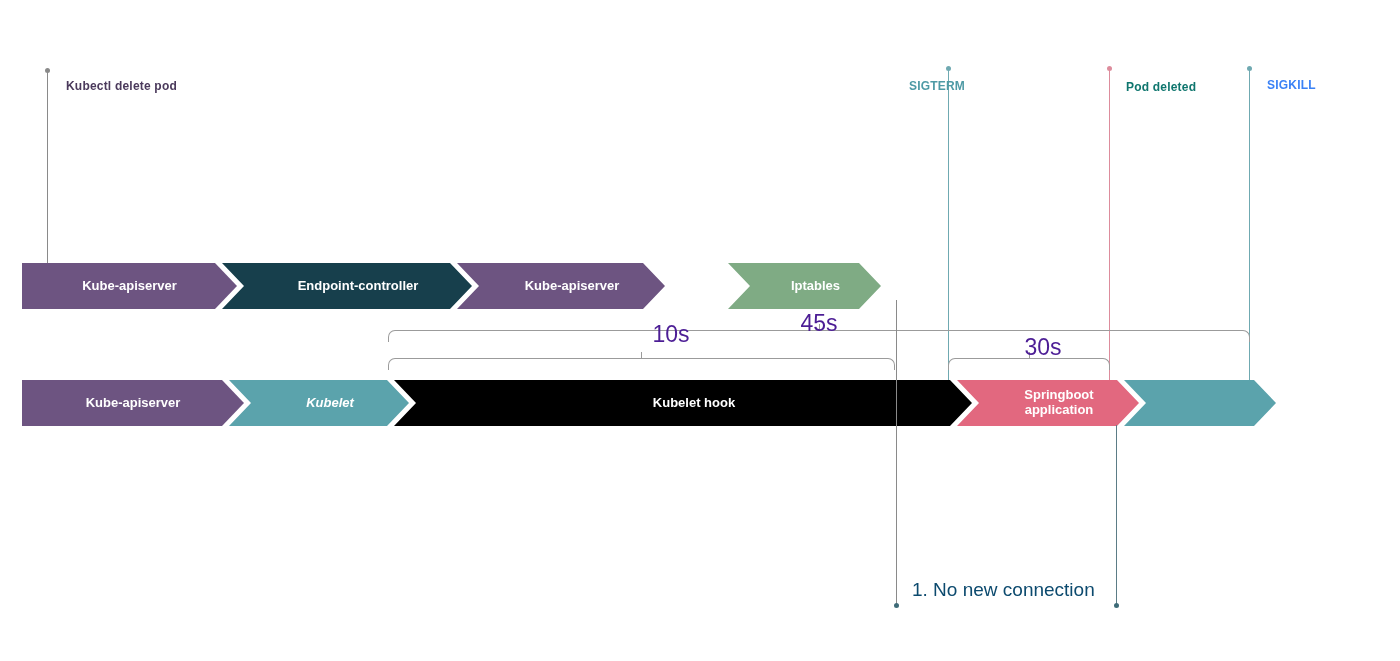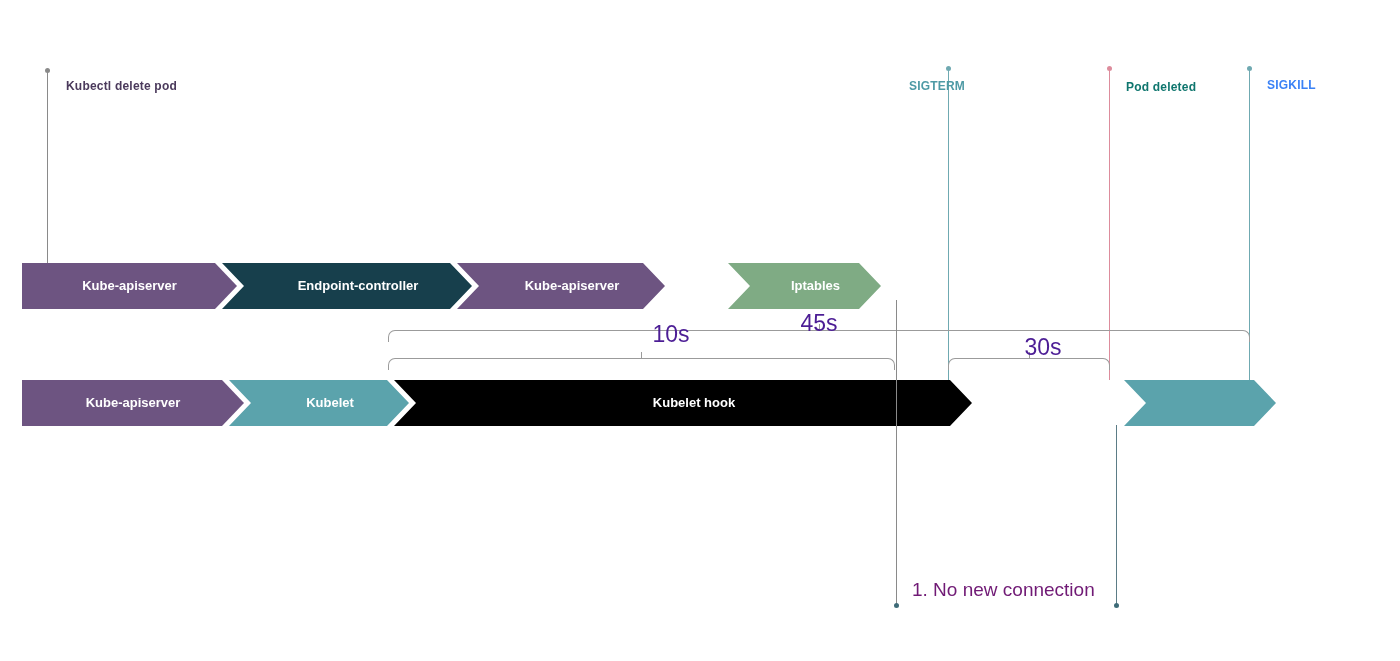--- a/index.html
+++ b/index.html
@@ -86,21 +86,21 @@
     font-size: 23px;
     color: #4c1d95;
     white-space: nowrap;
     transform: translateX(-50%);
   }
 
   
   .note {
     position: absolute;
     font-size: 19px;
-    color: #701a75;
+    color: #0c4a6e;
     line-height: 1.35;
   }
 </style>
 </head>
 <body>
 
 <div id="canvas">
     <div class="vline" style="left: 47px; top: 70px; height: 194px; background: rgb(138, 138, 138);"></div>
     <div class="vdot" style="left: 45px; top: 68px; background: rgb(138, 138, 138);"></div>
     <div class="marker-label" style="left: 66px; top: 79px; color: rgb(75, 58, 92);">Kubectl delete pod</div>
@@ -124,25 +124,28 @@
         <span>Kube-apiserver</span>
       </div>
       <div class="chev mid" style="left: 728px; width: 153px; background: rgb(127, 171, 132); padding-left: 22px;">
         <span>Iptables</span>
       </div>
     </div>
     <div class="row" style="left: 0px; top: 380px; width: 1400px;">
       <div class="chev head" style="left: 22px; width: 222px; background: rgb(109, 84, 129);">
         <span>Kube-apiserver</span>
       </div>
-      <div class="chev mid" style="left: 229px; width: 180px; background: rgb(91, 163, 172); padding-left: 22px;">
+      <div class="chev mid" style="left: 229px; width: 180px; background: rgb(91, 163, 172); padding-left: 22px; font-style: italic;">
         <span>Kubelet</span>
       </div>
       <div class="chev mid" style="left: 394px; width: 578px; background: rgb(0, 0, 0); padding-left: 22px;">
         <span>Kubelet hook</span>
+      </div>
+      <div class="chev mid" style="left: 957px; width: 182px; background: rgb(226, 104, 127); padding-left: 22px;">
+        <span>Springboot<br>application</span>
       </div>
       <div class="chev mid" style="left: 1124px; width: 152px; background: rgb(91, 163, 172); padding-left: 22px;"></div>
     </div>
     <div class="brace" style="left: 388px; top: 330px; width: 862px;"></div>
     <div class="brace-tick" style="left: 819px; top: 324px;"></div>
     <div class="brace-label" style="left: 819px; top: 310px;">45s</div>
     <div class="brace" style="left: 388px; top: 358px; width: 507px;"></div>
     <div class="brace-tick" style="left: 641px; top: 352px;"></div>
     <div class="brace-label" style="left: 671px; top: 321px;">10s</div>
     <div class="brace" style="left: 948px; top: 358px; width: 162px;"></div>

